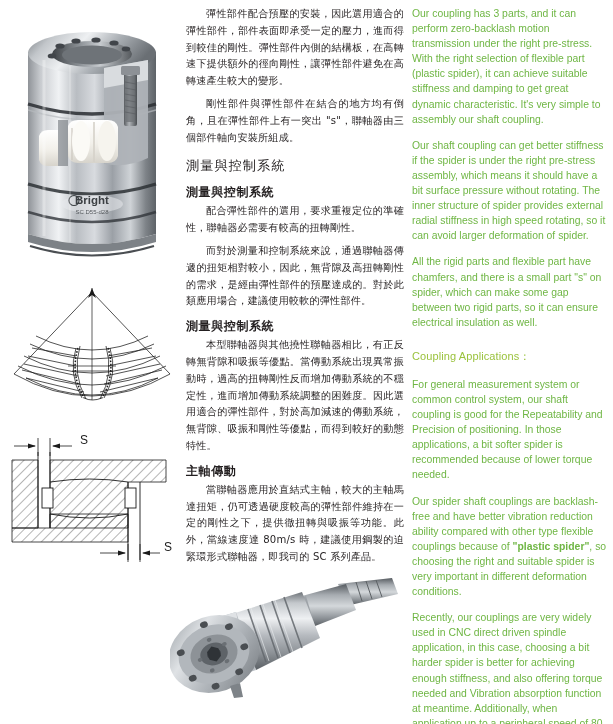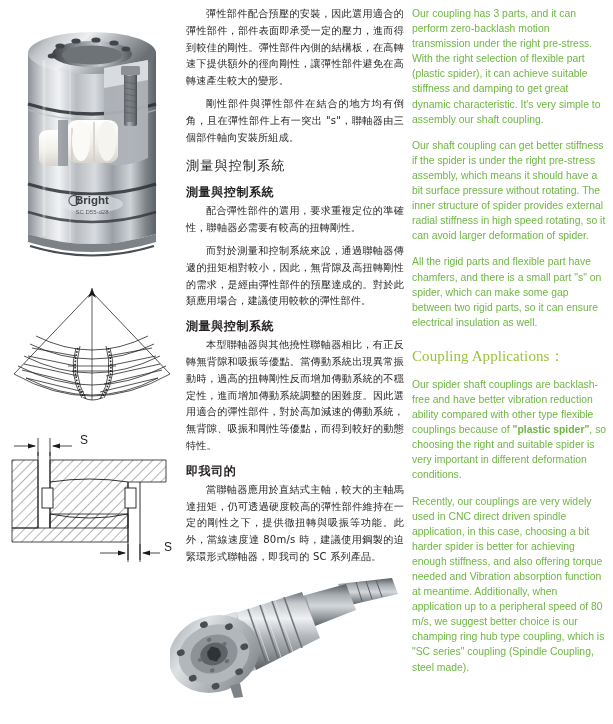--- a/index.html
+++ b/index.html
@@ -53,23 +53,23 @@
   .right-col{
     position:absolute;left:412px;top:6px;width:196px;height:712px;
   }
   .en-p{
     font-size:10.4px;line-height:15.1px;margin:0 0 11px 0;
     color:#6fb644;text-align:left;
     font-family:"Liberation Sans","DejaVu Sans",sans-serif;
   }
   .en-p b{font-weight:bold;color:#6fb644;}
   .en-h{
-    font-size:15px;line-height:21px;margin:16px 0 10px 0;
+    font-size:11px;line-height:21px;margin:16px 0 10px 0;
     color:#9ac23c;font-weight:normal;letter-spacing:.1px;
-    font-family:Liberation Serif, serif;
+    font-family:Liberation Sans, sans-serif;
   }
 </style>
 </head>
 <body>
 
 <div class="page">
 
   <div class="left-col">
 
     <div class="photo-coupling">
@@ -278,21 +278,21 @@
 
     <h2 class="cn-h1">測量與控制系統</h2>
 
     <h3 class="cn-h2">測量與控制系統</h3>
     <p class="cn-p">配合彈性部件的選用，要求重複定位的準確性，聯軸器必需要有較高的扭轉剛性。</p>
     <p class="cn-p">而對於測量和控制系統來說，通過聯軸器傳遞的扭矩相對較小，因此，無背隙及高扭轉剛性的需求，是經由彈性部件的預壓達成的。對於此類應用場合，建議使用較軟的彈性部件。</p>
 
     <h3 class="cn-h2">測量與控制系統</h3>
     <p class="cn-p">本型聯軸器與其他撓性聯軸器相比，有正反轉無背隙和吸振等優點。當傳動系統出現異常振動時，過高的扭轉剛性反而增加傳動系統的不穩定性，進而增加傳動系統調整的困難度。因此選用適合的彈性部件，對於高加減速的傳動系統，無背隙、吸振和剛性等優點，而得到較好的動態特性。</p>
 
-    <h3 class="cn-h2">即我司的</h3>
+    <h3 class="cn-h2">主軸傳動</h3>
     <p class="cn-p">當聯軸器應用於直結式主軸，較大的主軸馬達扭矩，仍可透過硬度較高的彈性部件維持在一定的剛性之下，提供徹扭轉與吸振等功能。此外，當線速度達 80m/s 時，建議使用鋼製的迫緊環形式聯軸器，即我司的 SC 系列產品。</p>
   </div>
 
   <div class="photo-spindle">
     <svg viewBox="0 0 238 156" xmlns="http://www.w3.org/2000/svg">
       <defs>
         <linearGradient id="spBody" x1="0" y1="0" x2="0" y2="1">
           <stop offset="0%" stop-color="#6f7479"></stop>
           <stop offset="14%" stop-color="#c4c8cc"></stop>
           <stop offset="34%" stop-color="#eef0f2"></stop>
@@ -373,20 +373,21 @@
     </svg>
   </div>
 
   <div class="right-col">
     <p class="en-p">Our coupling has 3 parts, and it can perform zero-backlash motion transmission under the right pre-stress. With the right selection of flexible part (plastic spider), it can achieve suitable stiffness and damping to get great dynamic characteristic. It's very simple to assembly our shaft coupling.</p>
     <p class="en-p">Our shaft coupling can get better stiffness if the spider is under the right pre-stress assembly, which means it should have a bit surface pressure without rotating. The inner structure of spider provides external radial stiffness in high speed rotating, so it can avoid larger deformation of spider.</p>
     <p class="en-p">All the rigid parts and flexible part have chamfers, and there is a small part "s" on spider, which can make some gap between two rigid parts, so it can ensure electrical insulation as well.</p>
 
     <h2 class="en-h">Coupling Applications：</h2>
 
+    <p class="en-p">For general measurement system or common control system, our shaft coupling is good for the Repeatability and Precision of positioning. In those applications, a bit softer spider is recommended because of lower torque needed.</p>
 
     <p class="en-p"><span>Our spider shaft couplings are backlash-free and have better vibration reduction ability compared with other type flexible couplings because of </span><b>"plastic spider"</b><span>, so choosing the right and suitable spider is very important in different deformation conditions.</span></p>
 
     <p class="en-p">Recently, our couplings are very widely used in CNC direct driven spindle application, in this case, choosing a bit harder spider is better for achieving enough stiffness, and also offering torque needed and Vibration absorption function at meantime. Additionally, when application up to a peripheral speed of 80 m/s, we suggest better choice is our champing ring hub type coupling, which is "SC series"  coupling (Spindle Coupling, steel made).</p>
 
   </div>
 
 </div>
 
 </body></html>

